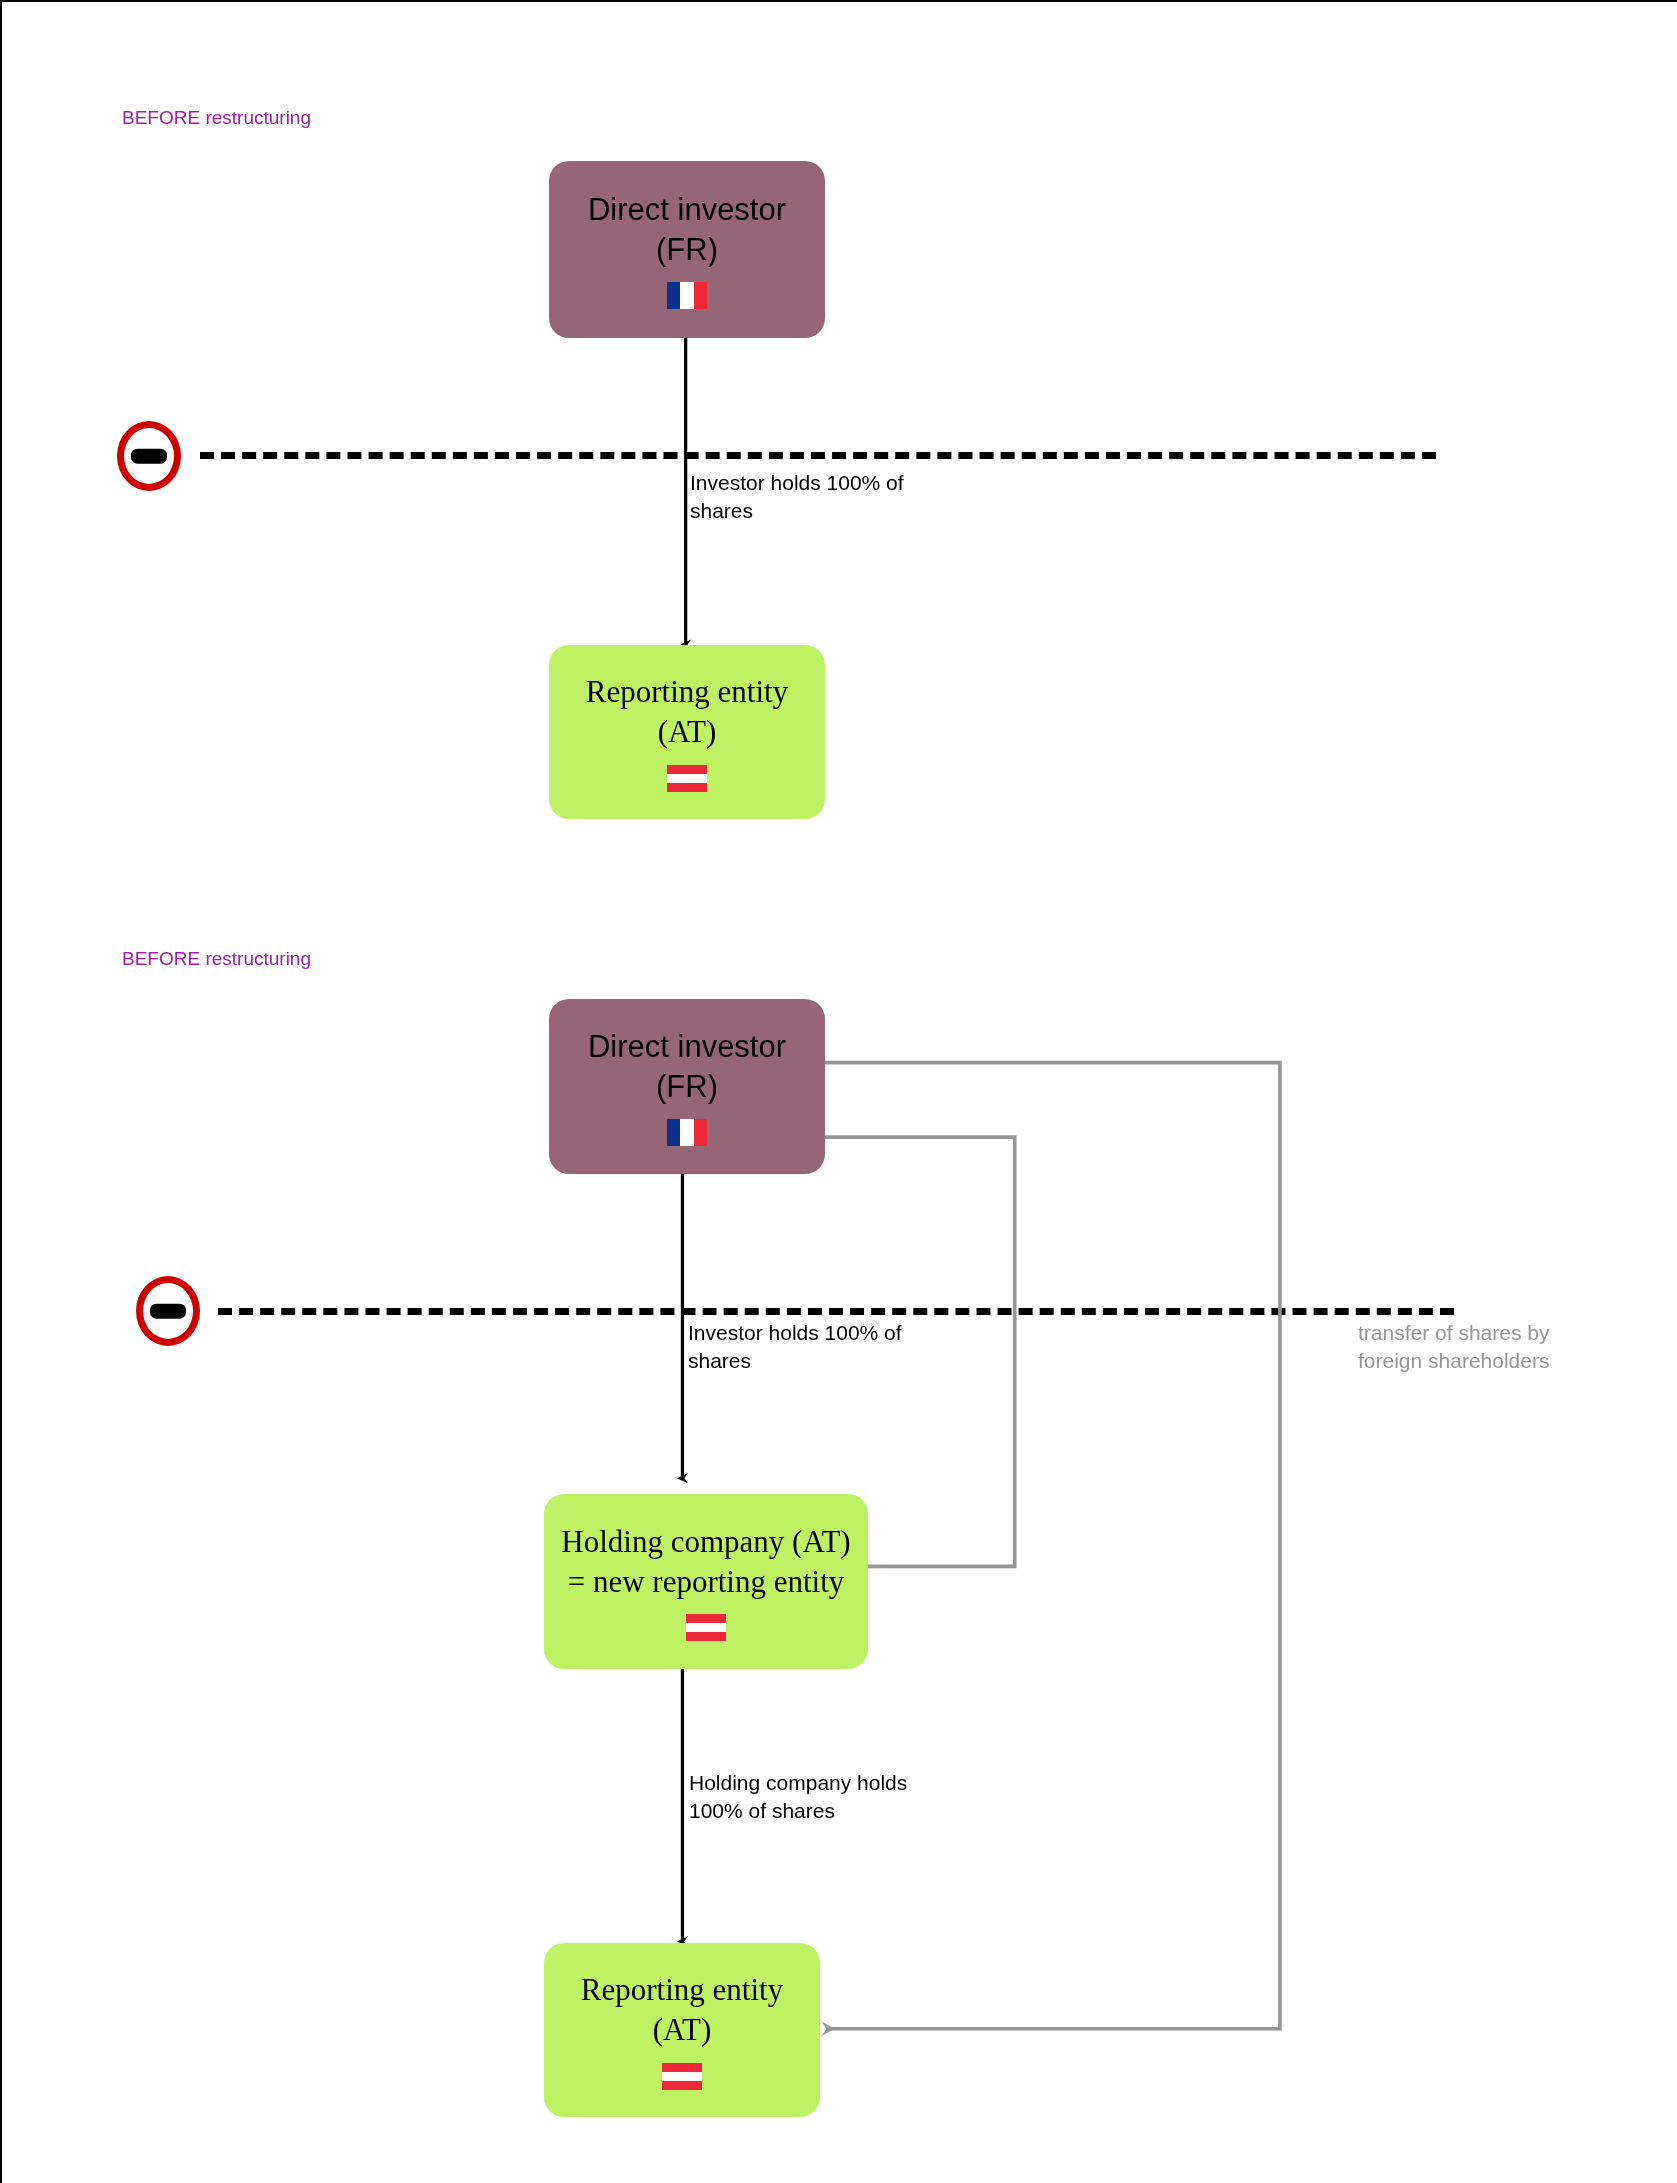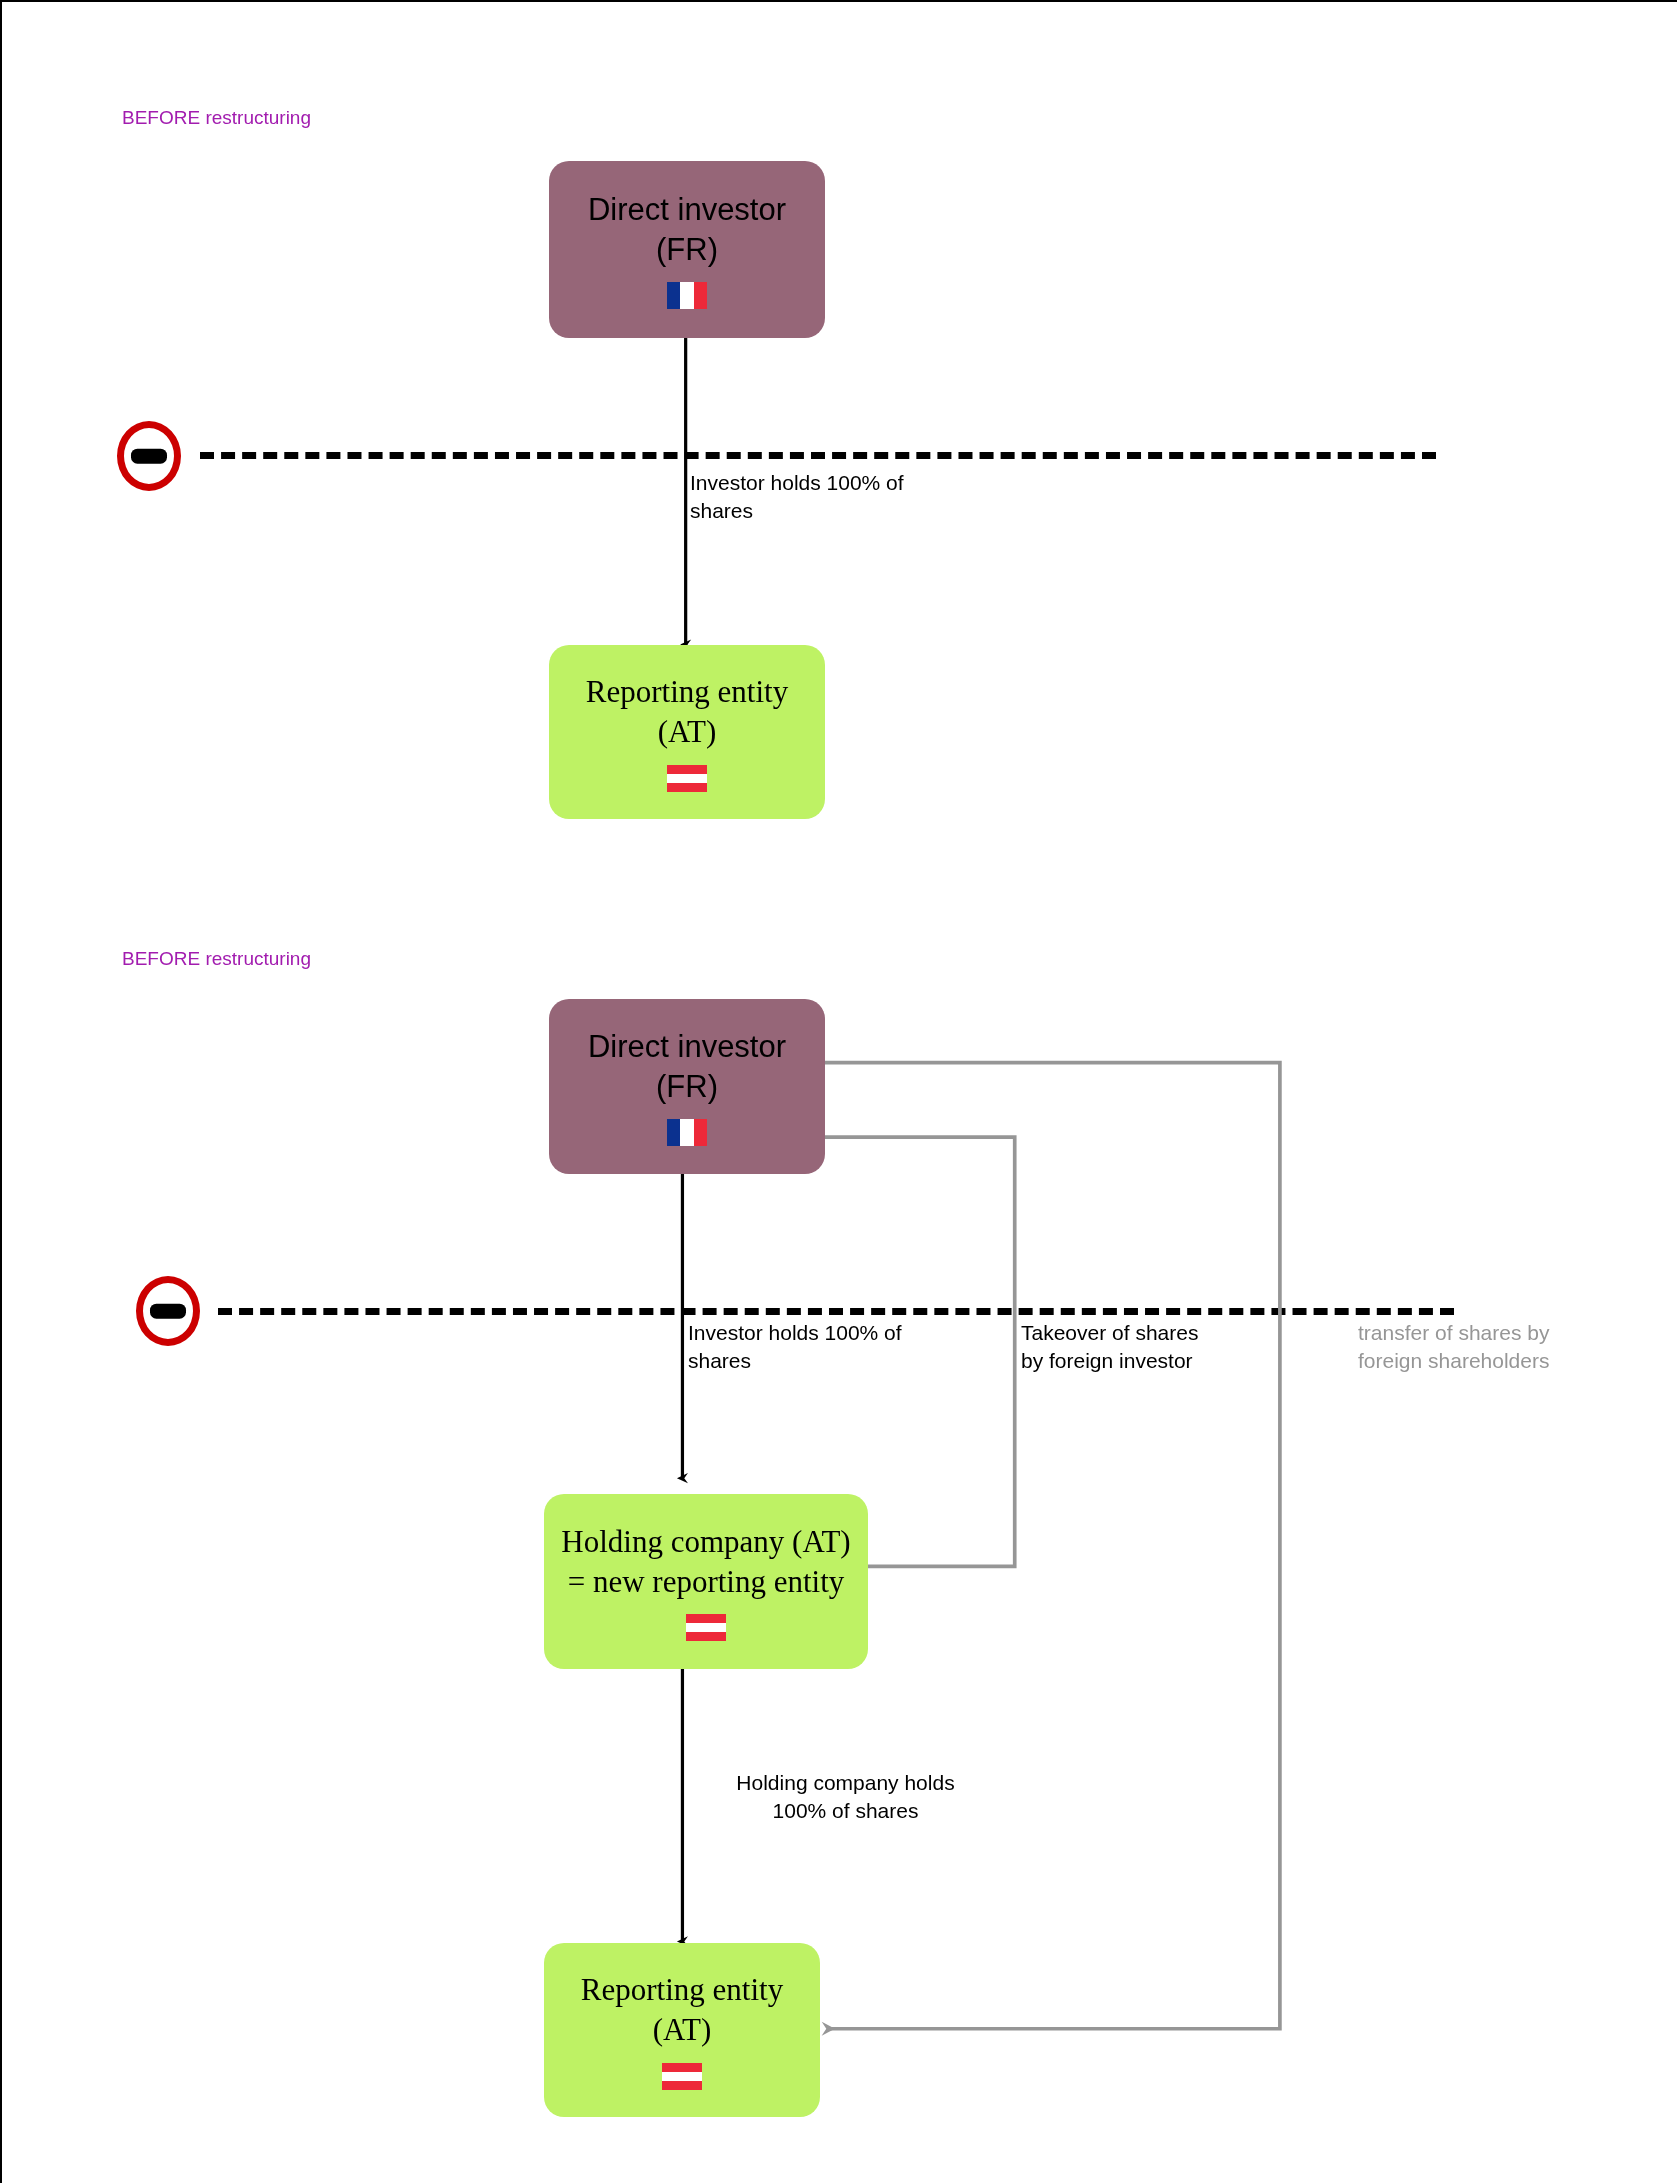--- a/index.html
+++ b/index.html
@@ -182,40 +182,36 @@
 
   <div class="no-entry" style="left:134px; top:1274px; width:64px; height:70px;">
     <span class="bar"></span>
   </div>
 
   <div class="edge-label" style="left:686px; top:1317px; width:299px;">
     <div>Investor holds 100% of</div>
     <div>shares</div>
   </div>
 
-  <div class="edge-label" style="left:1019px; top:1317px; width:239px;">
-    <div>Takeover of shares</div>
-    <div>by foreign investor</div>
-  </div>
 
   <div class="edge-label muted" style="left:1356px; top:1317px; width:267px;">
     <div>transfer of shares by</div>
     <div>foreign shareholders</div>
   </div>
 
   <div class="node entity" style="left:542px; top:1492px; width:324px; height:175px;">
     <span class="node-label">Holding company (AT) = new reporting entity</span>
     <span class="flag at">
       <i class="r"></i>
         <i class="w"></i>
         <i class="r"></i>
     </span>
   </div>
 
-  <div class="edge-label" style="left:687px; top:1767px; width:313px;text-align:center;">
+  <div class="edge-label" style="left:687px; top:1767px; width:313px;">
     <div>Holding company holds</div>
     <div>100% of shares</div>
   </div>
 
   <div class="node entity" style="left:542px; top:1941px; width:276px; height:174px;">
     <span class="node-label">Reporting entity (AT)</span>
     <span class="flag at">
       <i class="r"></i>
         <i class="w"></i>
         <i class="r"></i>

